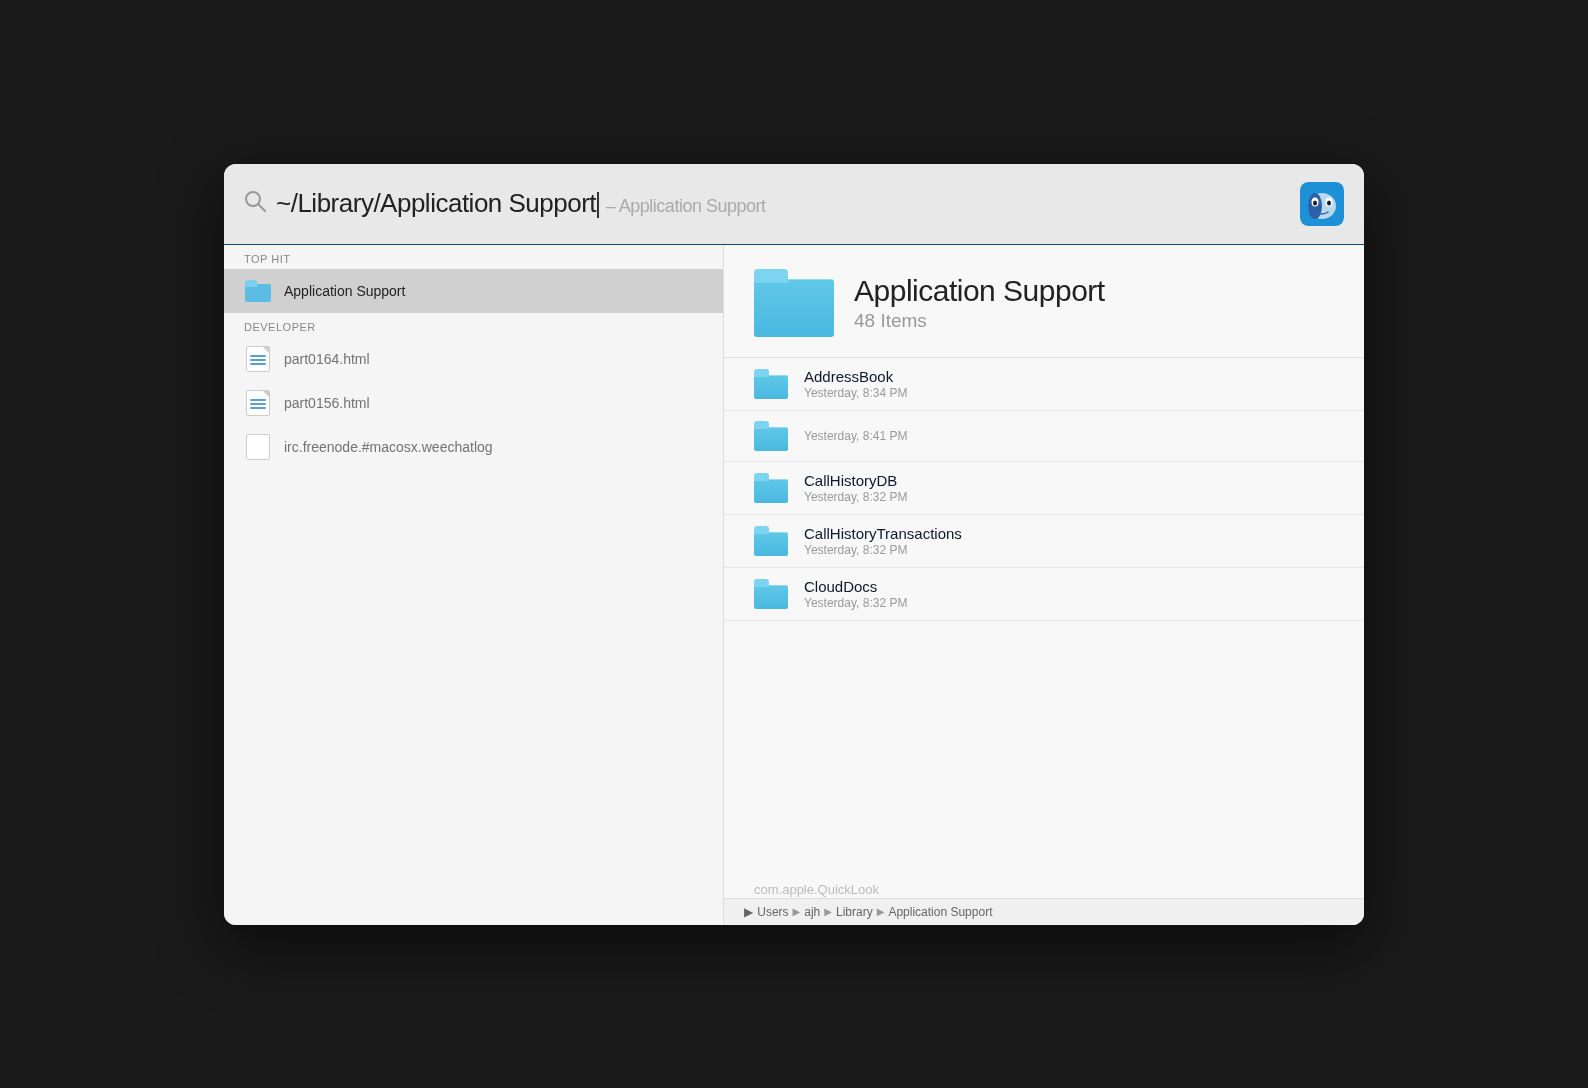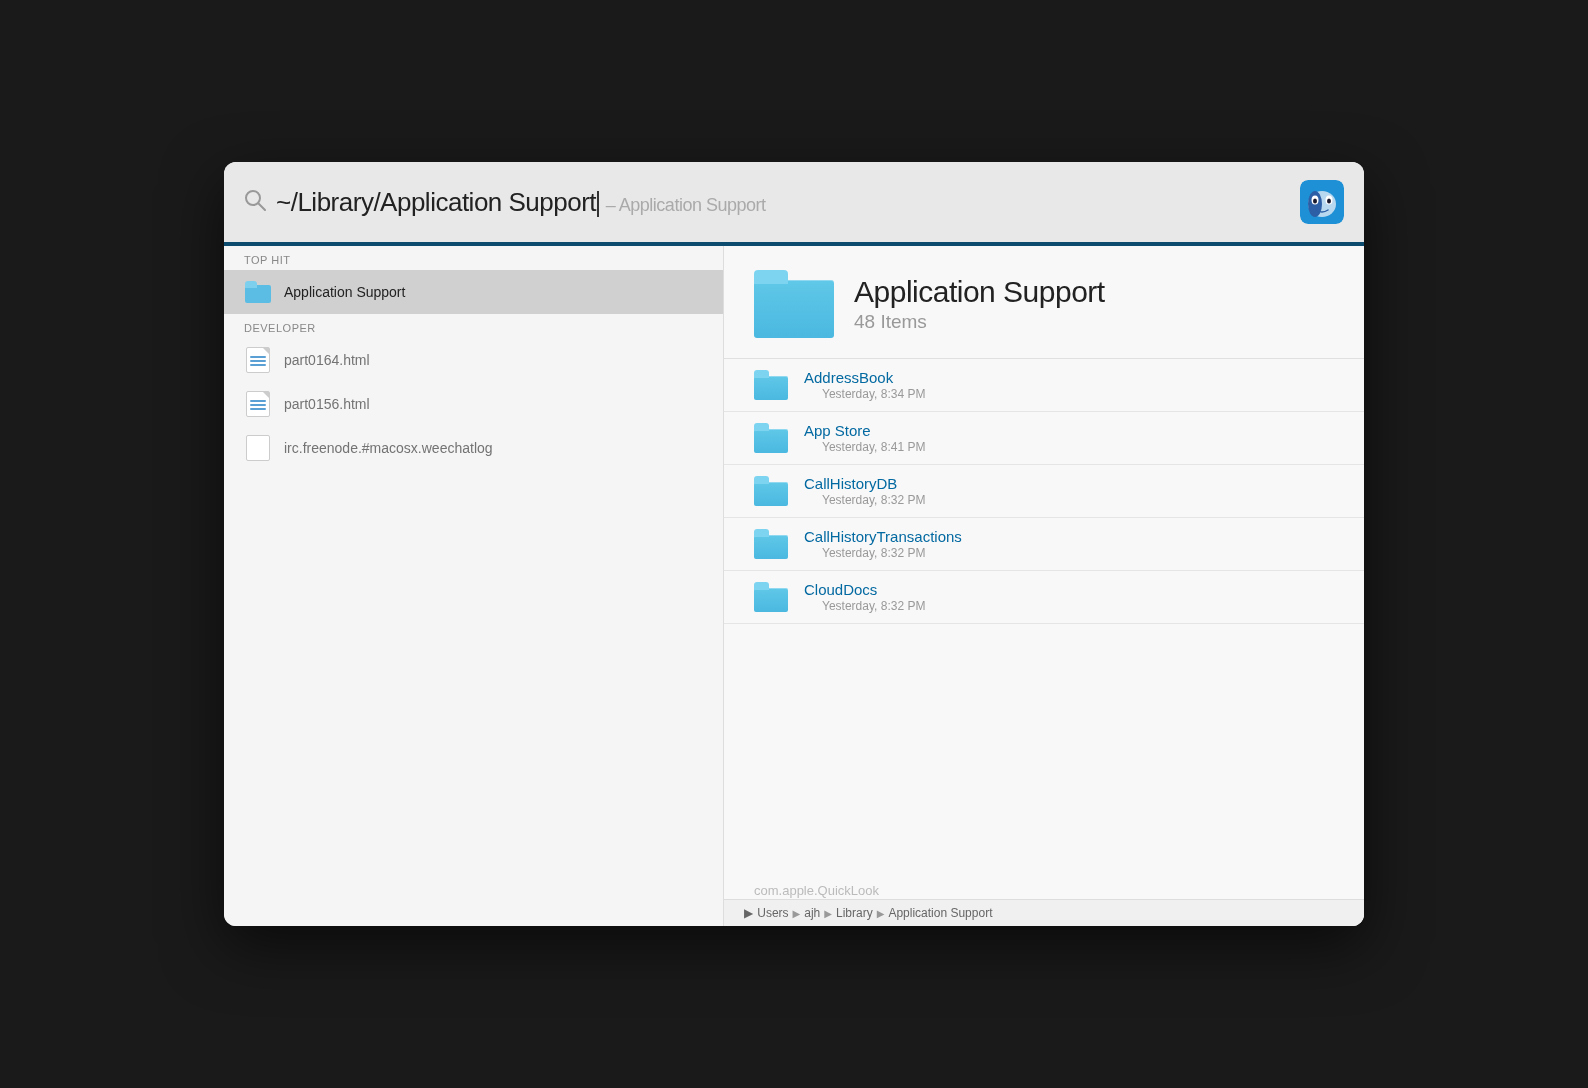--- a/index.html
+++ b/index.html
@@ -20,21 +20,21 @@
       overflow: hidden;
       box-shadow: 0 20px 60px rgba(0,0,0,0.6);
     }
 
     
     .search-bar {
       background: #e8e8e8;
       padding: 18px 20px;
       display: flex;
       align-items: center;
-      border-bottom: 4px solid #0c4a6e;
+      border-bottom: 1px solid #0c4a6e;
       gap: 10px;
     }
 
     .search-icon-wrap {
       color: #999;
       font-size: 20px;
       flex-shrink: 0;
     }
 
     .search-text {
@@ -311,29 +311,28 @@
       background: #7dd4f0;
       border-radius: 3px 3px 0 0;
     }
 
     .file-row-info {
       flex: 1;
     }
 
     .file-row-name {
       font-size: 15px;
-      color: #0369a1;
+      color: #0f172a;
       font-weight: 400;
     }
 
     .file-row-date {
       font-size: 12px;
       color: #999;
       margin-top: 1px;
-      margin-left: 18px;
     }
 
     
     .breadcrumb-bar {
       position: absolute;
       bottom: 0;
       left: 0;
       right: 0;
       background: #f0f0f0;
       border-top: 1px solid #ddd;
@@ -478,21 +477,20 @@
             <div class="file-row-name">AddressBook</div>
             <div class="file-row-date">Yesterday, 8:34 PM</div>
           </div>
         </div>
 
         <div class="file-row">
           <div class="file-row-icon">
             <div class="folder-icon-md"></div>
           </div>
           <div class="file-row-info">
-            <div class="file-row-name">App Store</div>
             <div class="file-row-date">Yesterday, 8:41 PM</div>
           </div>
         </div>
 
         <div class="file-row">
           <div class="file-row-icon">
             <div class="folder-icon-md"></div>
           </div>
           <div class="file-row-info">
             <div class="file-row-name">CallHistoryDB</div>

